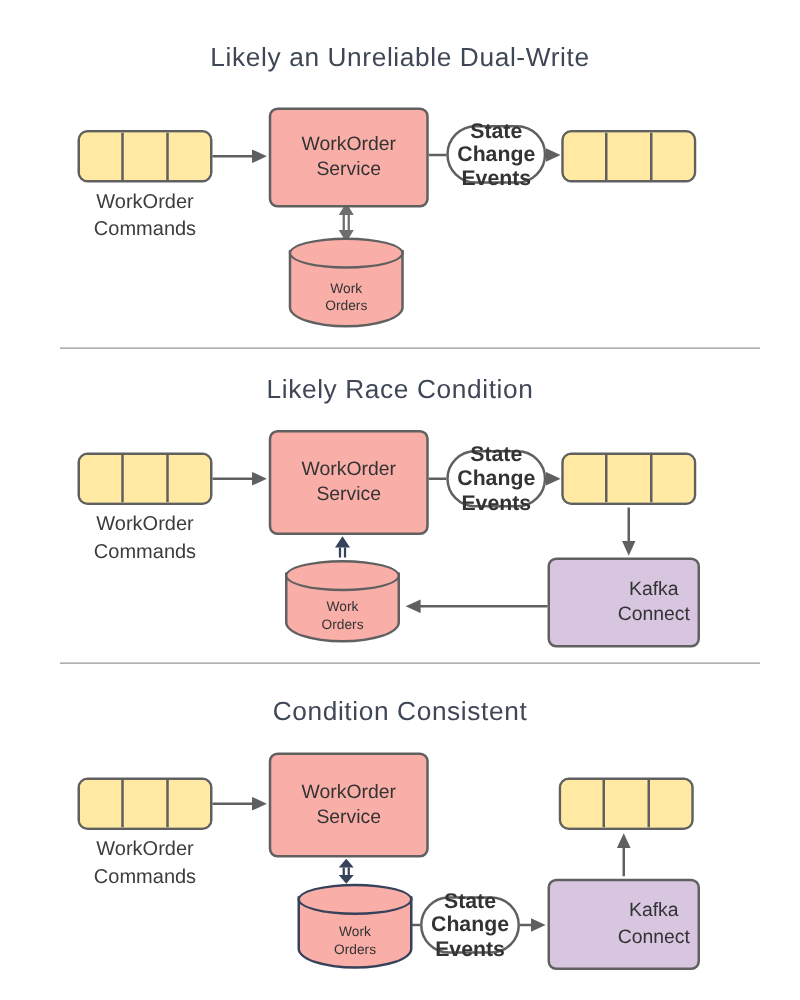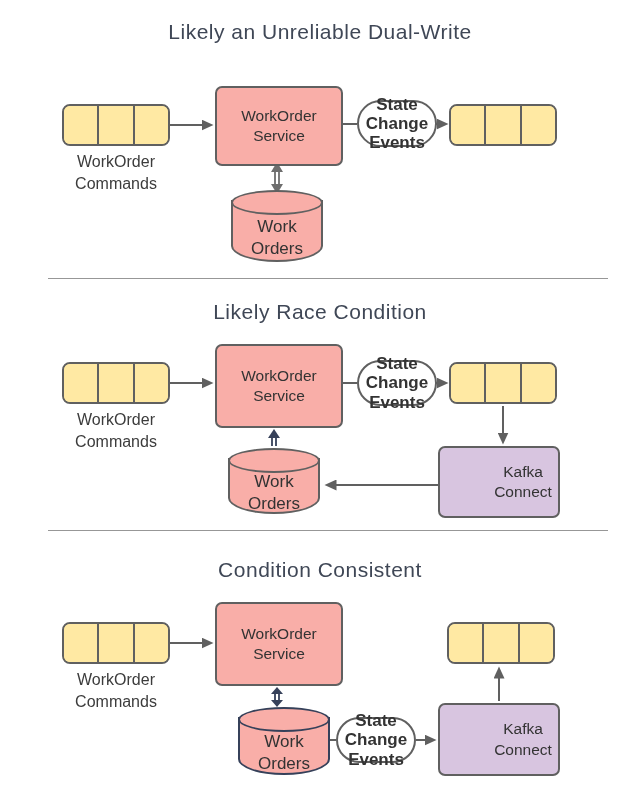--- a/index.html
+++ b/index.html
@@ -51,21 +51,21 @@
     border-radius:0 0 50% 50% / 0 0 16px 16px;
   }
   .cyl-top{
     position:absolute;left:0;right:0;top:0;height:21px;
     background:var(--node-fill);border:2.5px solid var(--cyl-stroke,var(--stroke));
     border-radius:50%;
   }
   .cyl-label{
     position:absolute;left:0;right:0;top:24px;bottom:0;
     display:flex;align-items:center;justify-content:center;text-align:center;
-    font-size:17px;line-height:1.3;color:var(--text-color);white-space:pre-line;
+    font-size:11px;line-height:1.3;color:var(--text-color);white-space:pre-line;
   }
   .divider{height:0;border-top:1px solid var(--divider);}
   .cyl-navy{--cyl-stroke:var(--navy);}
   svg.wires{position:absolute;left:0;top:0;pointer-events:none;}
 </style>
 </head>
 <body>
 
 <div class="canvas">
 
@@ -93,21 +93,21 @@
 
     <path d="M170,643 H202" stroke="#606060" stroke-width="2" fill="none" marker-end="url(#ah-gray)"></path>
     <path d="M275,694 V700 M279,694 V700" stroke="#36415A" stroke-width="1.8" fill="none"></path>
     <polygon points="271,694 283,694 277,687" fill="#36415A"></polygon>
     <polygon points="271,700 283,700 277,707" fill="#36415A"></polygon>
     <path d="M328,740 H336" stroke="#606060" stroke-width="2" fill="none"></path>
     <path d="M416,740 H425" stroke="#606060" stroke-width="2" fill="none" marker-end="url(#ah-gray)"></path>
     <path d="M499,701 V678" stroke="#606060" stroke-width="2" fill="none" marker-end="url(#ah-gray)"></path>
   </svg>
 
-  <div class="abs section-title" style="top:20px;">Likely an Unreliable Dual-Write</div>
+  <div class="abs section-title" style="top:35px;">Likely an Unreliable Dual-Write</div>
 
   <div class="abs queue" style="left:62px;top:104px;width:108px;height:42px;">
     <div class="cell"></div>
     <div class="cell"></div>
     <div class="cell"></div>
   </div>
   <div class="abs queue-label" style="left:40px;top:151px;width:152px;">WorkOrder
 Commands</div>
 
   <div class="abs node service" style="left:215px;top:86px;width:128px;height:80px;">WorkOrder

